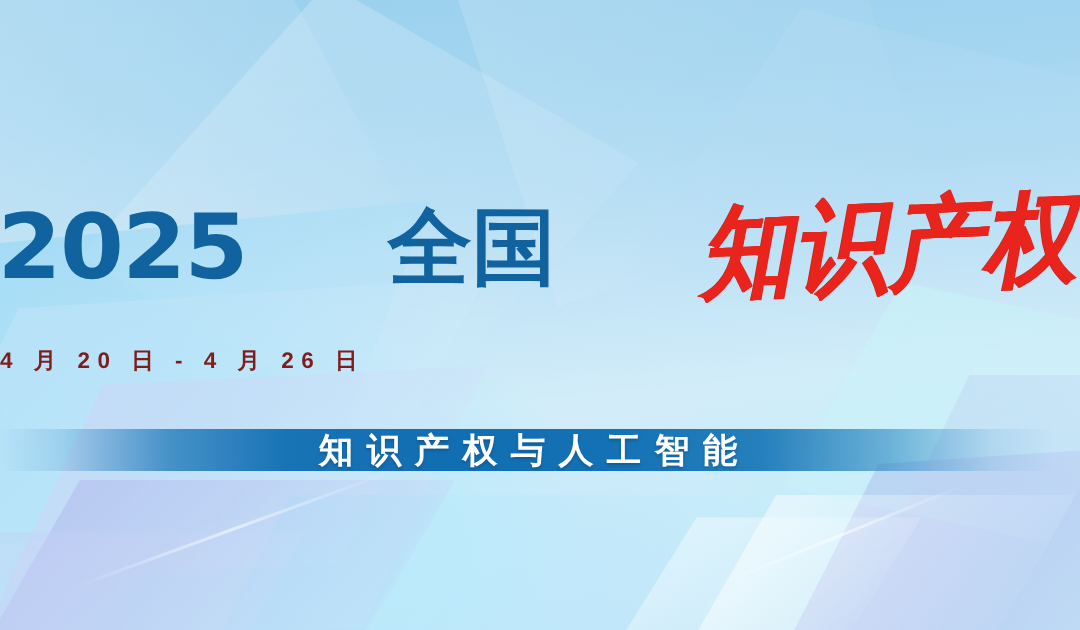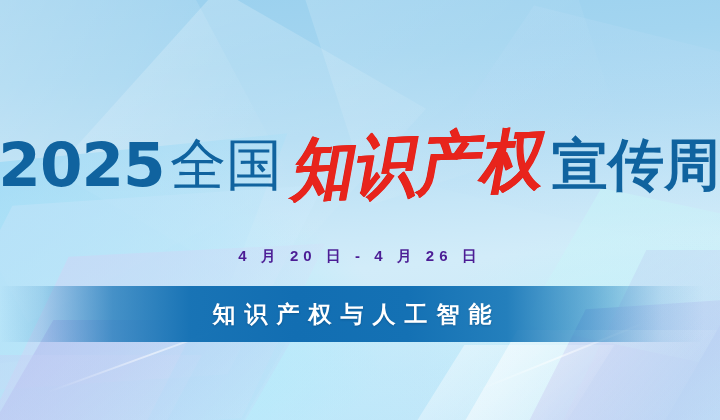--- a/index.html
+++ b/index.html
@@ -201,21 +201,21 @@
     font-weight: 700;
     color: #10639f;
     letter-spacing: -1px;
     font-family: "DejaVu Sans", sans-serif;
     line-height: 1;
     transform: scaleX(1.02);
   }
 
   .t-cn-blue {
     font-size: 56px;
-    font-weight: 400;
+    font-weight: 700;
     color: #10639f;
     letter-spacing: 0px;
     line-height: 1;
     margin-left: 2px;
   }
 
   .t-cn-red {
     font-size: 62px;
     font-weight: 700;
     color: #e8241c;
@@ -234,36 +234,36 @@
     color: #10639f;
     line-height: 1;
     margin-left: 4px;
   }
 
   
   .date-line {
     position: absolute;
     left: 0;
     right: 0;
-    top: 247px;
-    text-align: center;
+    top: 231px;
+    text-align: left;
     font-size: 15px;
     font-weight: 700;
-    color: #4c1d95;
+    color: #7f1d1d;
     letter-spacing: 5px;
     white-space: nowrap;
   }
 
   
   .slogan-band {
     position: absolute;
     left: 0;
     right: 16px;
     top: 286px;
-    height: 56px;
+    height: 28px;
     background: linear-gradient(90deg,
         rgba(21,115,181,0.00) 0%,
         rgba(21,115,181,0.18) 6%,
         rgba(21,115,181,0.72) 16%,
         rgba(19,112,179,0.97) 27%,
         rgba(18,110,178,1) 42%,
         rgba(20,113,180,1) 58%,
         rgba(22,118,183,0.92) 72%,
         rgba(26,125,188,0.55) 84%,
         rgba(30,132,192,0.12) 94%,
@@ -315,21 +315,20 @@
 
   <div class="hl hl-1"></div>
   <div class="hl hl-2"></div>
 
   <div class="content">
 
     <div class="title-row">
       <span class="t-year">2025</span>
       <span class="t-cn-blue">全国</span>
       <span class="t-cn-red">知识产权</span>
-      <span class="t-cn-blue2">宣传周</span>
     </div>
 
     <div class="date-line">4 月 20 日  -  4 月 26 日</div>
 
     <div class="slogan-band">
       <span class="slogan-text">知识产权与人工智能</span>
     </div>
 
   </div>
 </div>

